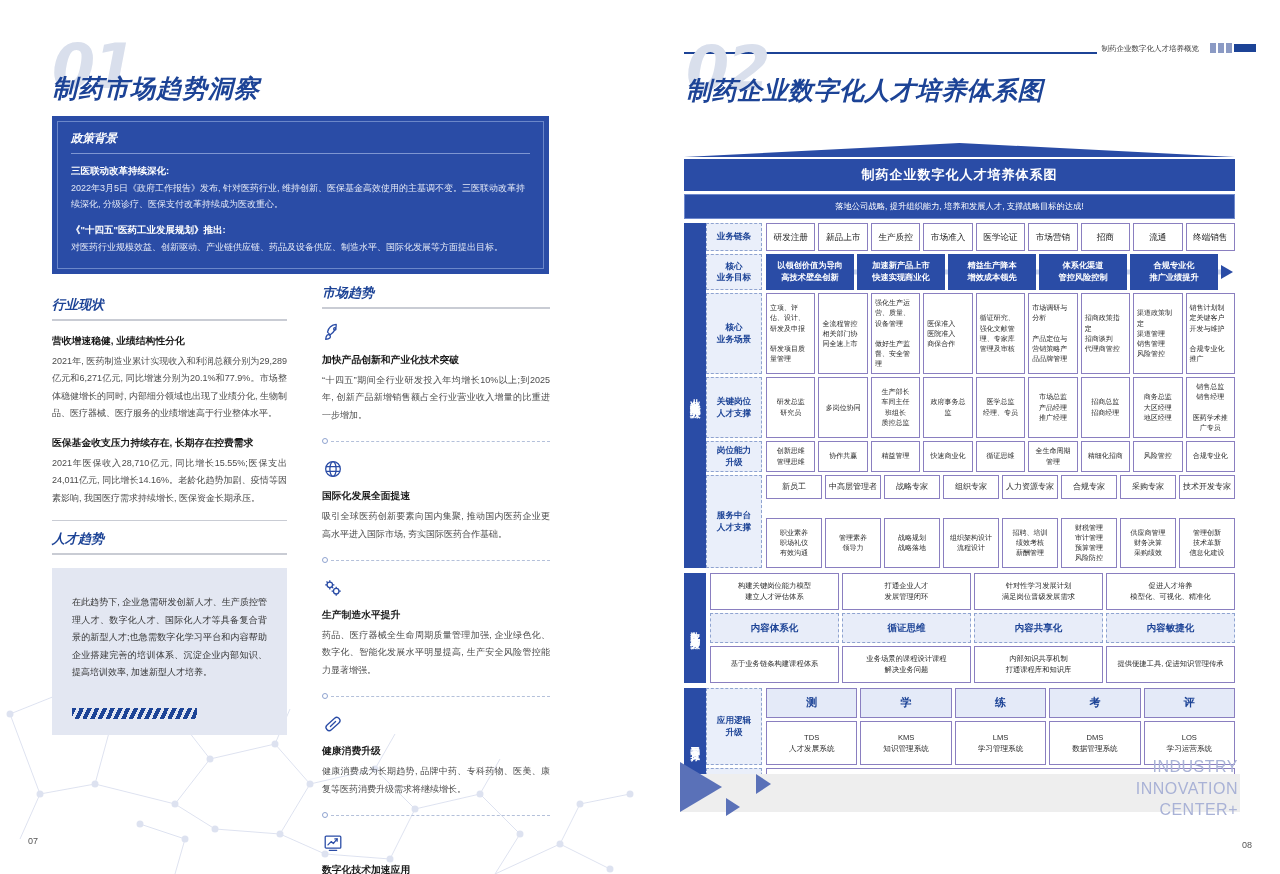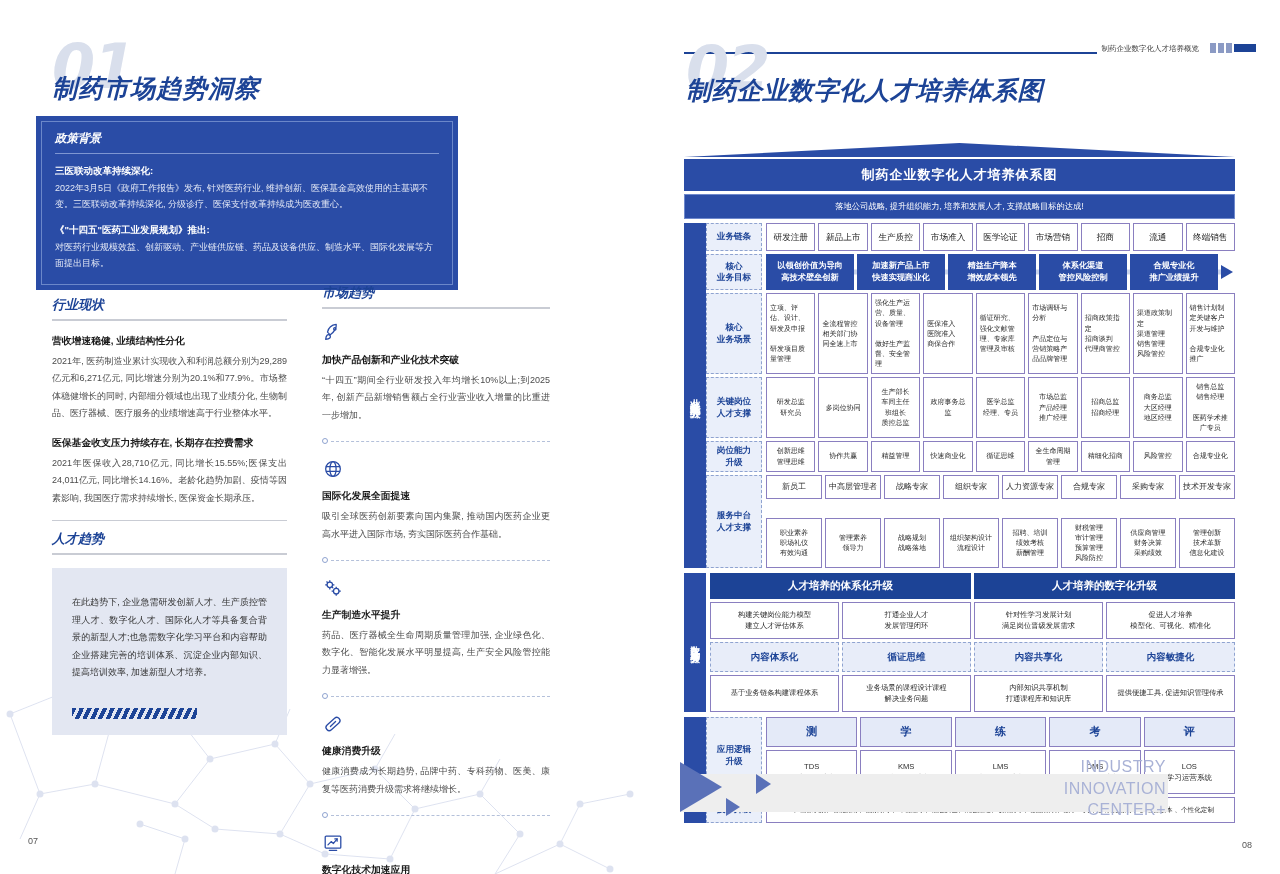--- a/index.html
+++ b/index.html
@@ -24,21 +24,21 @@
     font-size: 62px; font-weight: 900; font-style: italic;
     color: #d9dfec; letter-spacing: -2px; line-height: 1;
     font-family: "DejaVu Sans", sans-serif;
   }
   .sec-title {
     position: absolute; left: 52px; top: 72px;
     font-size: 25px; font-weight: 900; font-style: italic;
     color: #1c4396; letter-spacing: 1px;
   }
   .policy-box {
-    position: absolute; left: 36px; top: 116px; width: 422px;
+    position: absolute; left: 52px; top: 116px; width: 497px;
     background: #2a4ca6; border: 1px solid #2a4ca6; padding: 4px;
   }
   .policy-inner { border: 1px solid #6b87c9; padding: 9px 13px 13px; }
   .policy-head {
     color: #fff; font-weight: 900; font-style: italic; font-size: 11.5px;
     padding-bottom: 7px; border-bottom: 1px solid #7e96d2; margin-bottom: 9px;
   }
   .policy-item { margin-bottom: 10px; }
   .policy-item:last-child { margin-bottom: 0; }
   .policy-item .t { color: #fff; font-weight: 700; font-size: 9.5px; line-height: 1.75; }
@@ -157,21 +157,21 @@
   .bandhdr {
     background: #1c4396; color: #fff; text-align: center; font-weight: 900;
     font-size: 10.5px; padding: 6px 0; flex: 1;
   }
   .cell.lite { background: #e8edf9; color: #1c4396; font-weight: 900; font-size: 9.5px;
     border: 1px dashed #8fa3d0; align-items: center; text-align: center; }
   .cell.hdrlite { background: #e4eaf8; color: #1c4396; font-weight: 900; font-size: 11px;
     align-items: center; text-align: center; padding: 6px 2px; }
   .cell.wide { font-size: 6.6px; text-align: center; align-items: center; padding: 7px 4px; }
 
-  .tri-deco { position: absolute; left: 684px; bottom: 34px; width: 488px; height: 92px; }
+  .tri-deco { position: absolute; left: 684px; bottom: 34px; width: 560px; height: 92px; }
   .tri-band { position: absolute; left: 0; right: 0; top: 26px; height: 38px; background: #eeeeee; }
   .tri1 { position: absolute; left: 0; top: 14px; width: 0; height: 0;
     border-top: 25px solid transparent; border-bottom: 25px solid transparent; border-left: 42px solid #5a71b8; }
   .tri2 { position: absolute; left: 76px; top: 26px; width: 0; height: 0;
     border-top: 10px solid transparent; border-bottom: 10px solid transparent; border-left: 15px solid #5a71b8; }
   .tri3 { position: absolute; left: 46px; top: 50px; width: 0; height: 0;
     border-top: 9px solid transparent; border-bottom: 9px solid transparent; border-left: 14px solid #5a71b8; }
   .ic-text { position: absolute; right: 2px; top: 8px; text-align: right;
     font-size: 16px; line-height: 1.35; letter-spacing: .5px; color: #a9b2d6; font-weight: 400; }
 </style>
@@ -467,26 +467,20 @@
           </div>
 
         </div>
       </div>
 
       <div class="block" style="margin-top:5px;">
         <div class="vrail" style="font-size:9.5px;letter-spacing:1px;">数字化人才培养升级</div>
         <div class="rows" style="margin-left:4px;">
           <div class="row">
             <div class="cells">
-              <div class="bandhdr">人才培养的体系化升级</div>
-              <div class="bandhdr">人才培养的数字化升级</div>
-            </div>
-          </div>
-          <div class="row">
-            <div class="cells">
               <div class="cell ctr" style="font-size:7.3px;padding:7px 3px;">构建关键岗位能力模型<br>建立人才评估体系</div>
               <div class="cell ctr" style="font-size:7.3px;padding:7px 3px;">打通企业人才<br>发展管理闭环</div>
               <div class="cell ctr" style="font-size:7.3px;padding:7px 3px;">针对性学习发展计划<br>满足岗位晋级发展需求</div>
               <div class="cell ctr" style="font-size:7.3px;padding:7px 3px;">促进人才培养<br>模型化、可视化、精准化</div>
             </div>
           </div>
           <div class="row">
             <div class="cells">
               <div class="cell lite" style="padding:7px 3px;">内容体系化</div>
               <div class="cell lite" style="padding:7px 3px;">循证思维</div>

